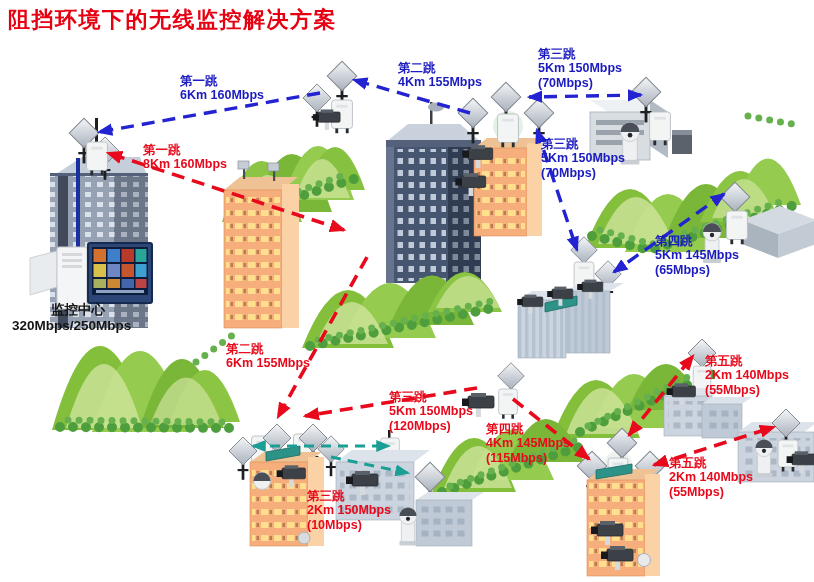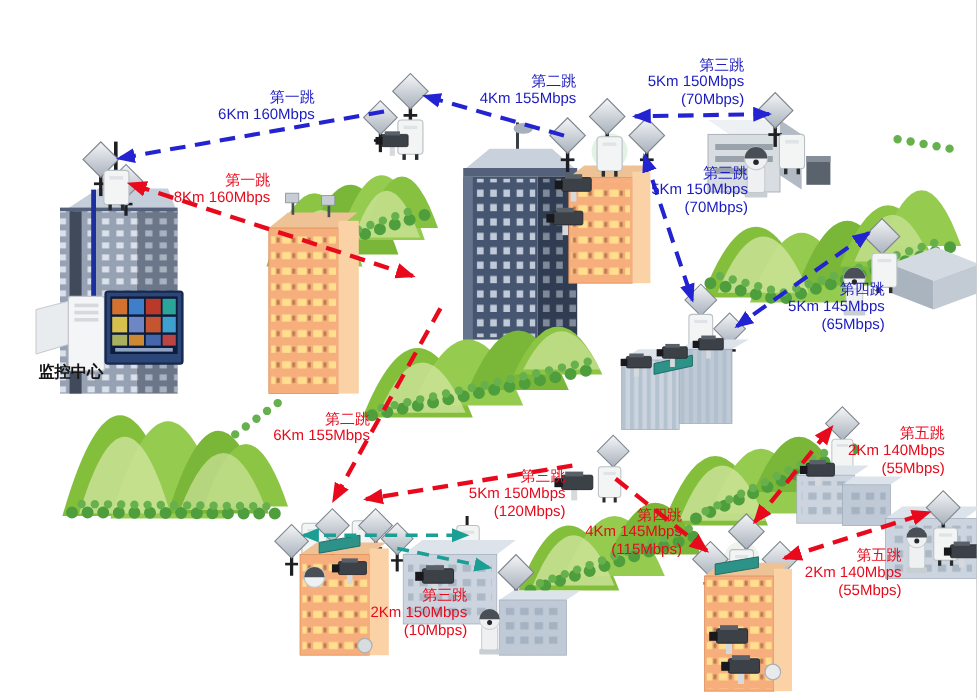--- a/index.html
+++ b/index.html
@@ -1,28 +1,28 @@
 <!DOCTYPE html>
 <html><head>
 <meta charset="utf-8">
 <style>
   html,body{margin:0;padding:0;background:#888;}
   #stage{position:relative;width:814px;height:582px;background:#ffffff;overflow:hidden;
          font-family:"Liberation Sans","DejaVu Sans",sans-serif;}
   #stage svg{position:absolute;left:0;top:0;}
   .title{position:absolute;left:8px;top:5px;font-size:22px;font-weight:bold;
          letter-spacing:1.5px;color:#e60012;}
-  .lbl{position:absolute;transform:translateX(-50%);text-align:right;font-weight:normal;
+  .lbl{position:absolute;transform:translateX(-50%);text-align:left;font-weight:bold;
        font-size:12.5px;line-height:1.15;white-space:nowrap;}
   .lbl div:empty{display:none;}
   .lbl.blue{color:#1b1bc0;}
   .lbl.red{color:#e80a1c;}
   .caption{position:absolute;left:12px;top:302px;font-weight:bold;font-size:13.5px;
            line-height:15.5px;color:#141414;white-space:nowrap;}
-  .caption .c1{margin-left:20px;}
+  .caption .c1{margin-left:39px;}
   
   .lnB{stroke:#2323d2;stroke-width:3.4;stroke-dasharray:13 8;fill:none;}
   .lnR{stroke:#e80a1c;stroke-width:3.6;stroke-dasharray:13 8;fill:none;}
   .lnT{stroke:#1b9e94;stroke-width:3;stroke-dasharray:10 7;fill:none;}
   .trow1{stroke:#4f9e3d;stroke-width:10;stroke-dasharray:0 13;stroke-linecap:round;fill:none;}
   .trow2{stroke:#66b14e;stroke-width:7;stroke-dasharray:0 11;stroke-linecap:round;fill:none;}
 </style>
 </head>
 <body>
 
@@ -380,20 +380,21 @@
     <path class="lnR" marker-end="url(#mR)" d="M367,257 L278,417"></path>
     <path class="lnR" marker-end="url(#mR)" d="M477,388 L305,416"></path>
     <path class="lnR" marker-end="url(#mR)" d="M513,399 L589,459"></path>
     <path class="lnR" marker-start="url(#mRs)" marker-end="url(#mR)" d="M629,435 L693,356"></path>
     <path class="lnR" marker-start="url(#mRs)" marker-end="url(#mR)" d="M654,465 L774,427"></path>
     <path class="lnT" marker-start="url(#mTs)" marker-end="url(#mT)" d="M253,446 L389,446"></path>
     <path class="lnT" marker-end="url(#mT)" d="M331,457 L408,473"></path>
   </g>
 </svg>
 
+<div class="title">阻挡环境下的无线监控解决方案</div>
 
 <div class="lbl blue" style="left:222px;top:74px">
       <div>第一跳</div>
       <div>6Km 160Mbps</div>
     </div>
 <div class="lbl blue" style="left:440px;top:61px">
       <div>第二跳</div>
       <div>4Km 155Mbps</div>
     </div>
 <div class="lbl blue" style="left:580px;top:47px">
@@ -440,15 +441,16 @@
       <div>(55Mbps)</div>
     </div>
 <div class="lbl red" style="left:349px;top:489px">
       <div>第三跳</div>
       <div>2Km 150Mbps</div>
       <div>(10Mbps)</div>
     </div>
 
 <div class="caption">
   <div class="c1">监控中心</div>
+  <div>320Mbps/250Mbps</div>
 </div>
 
 </div>
 
 </body></html>

